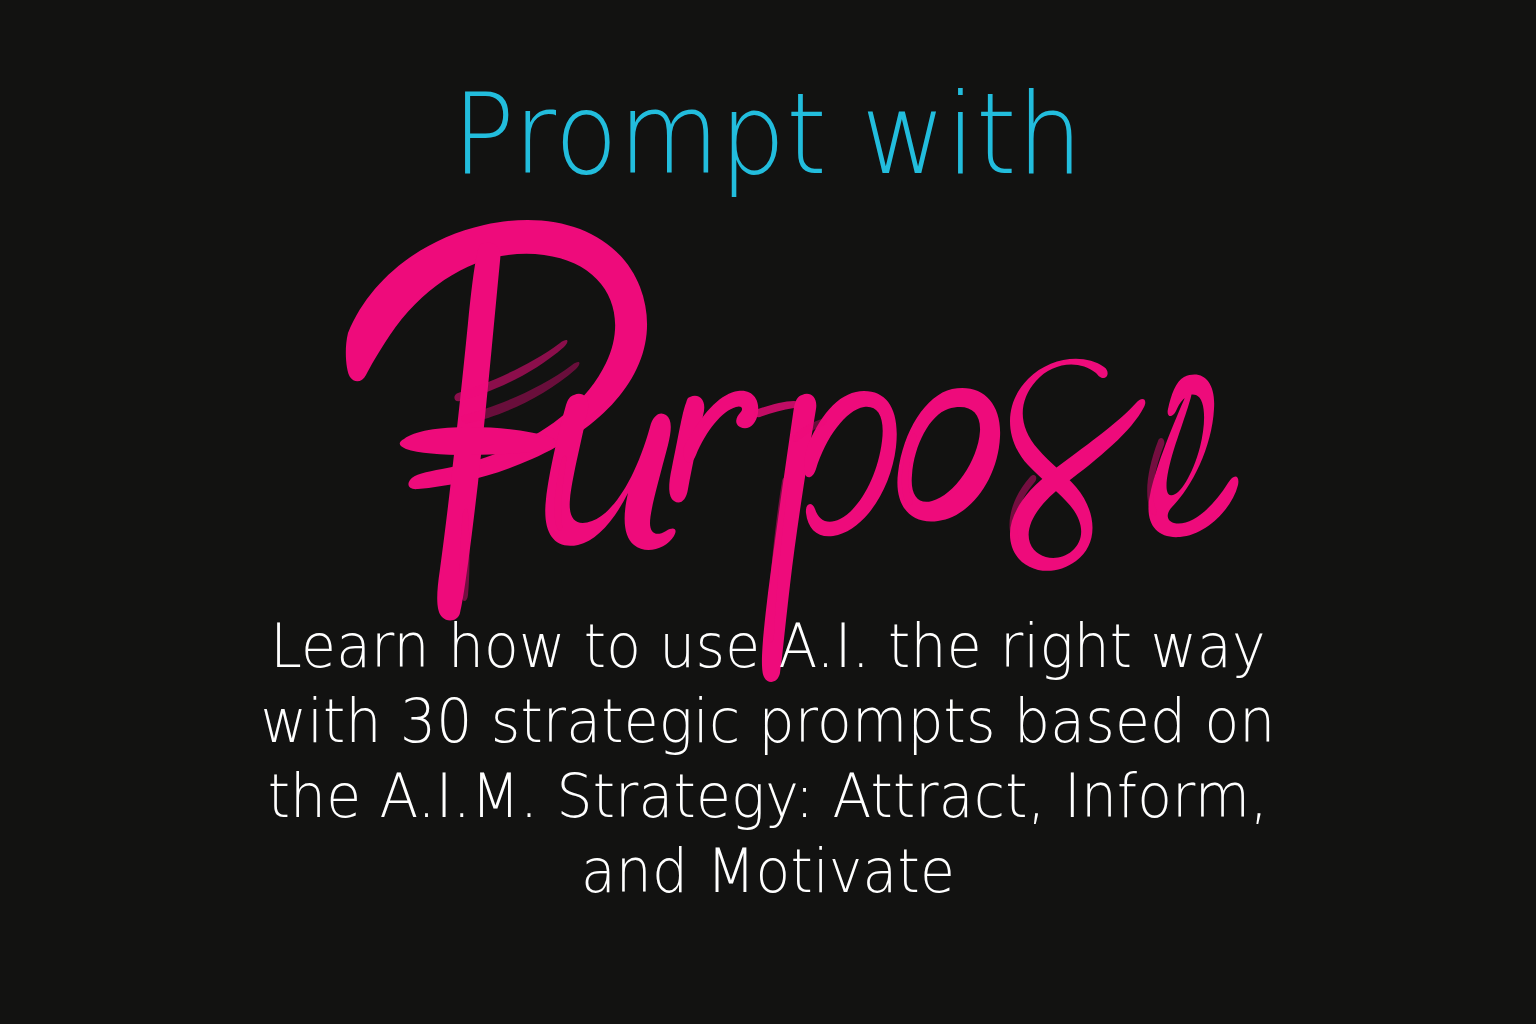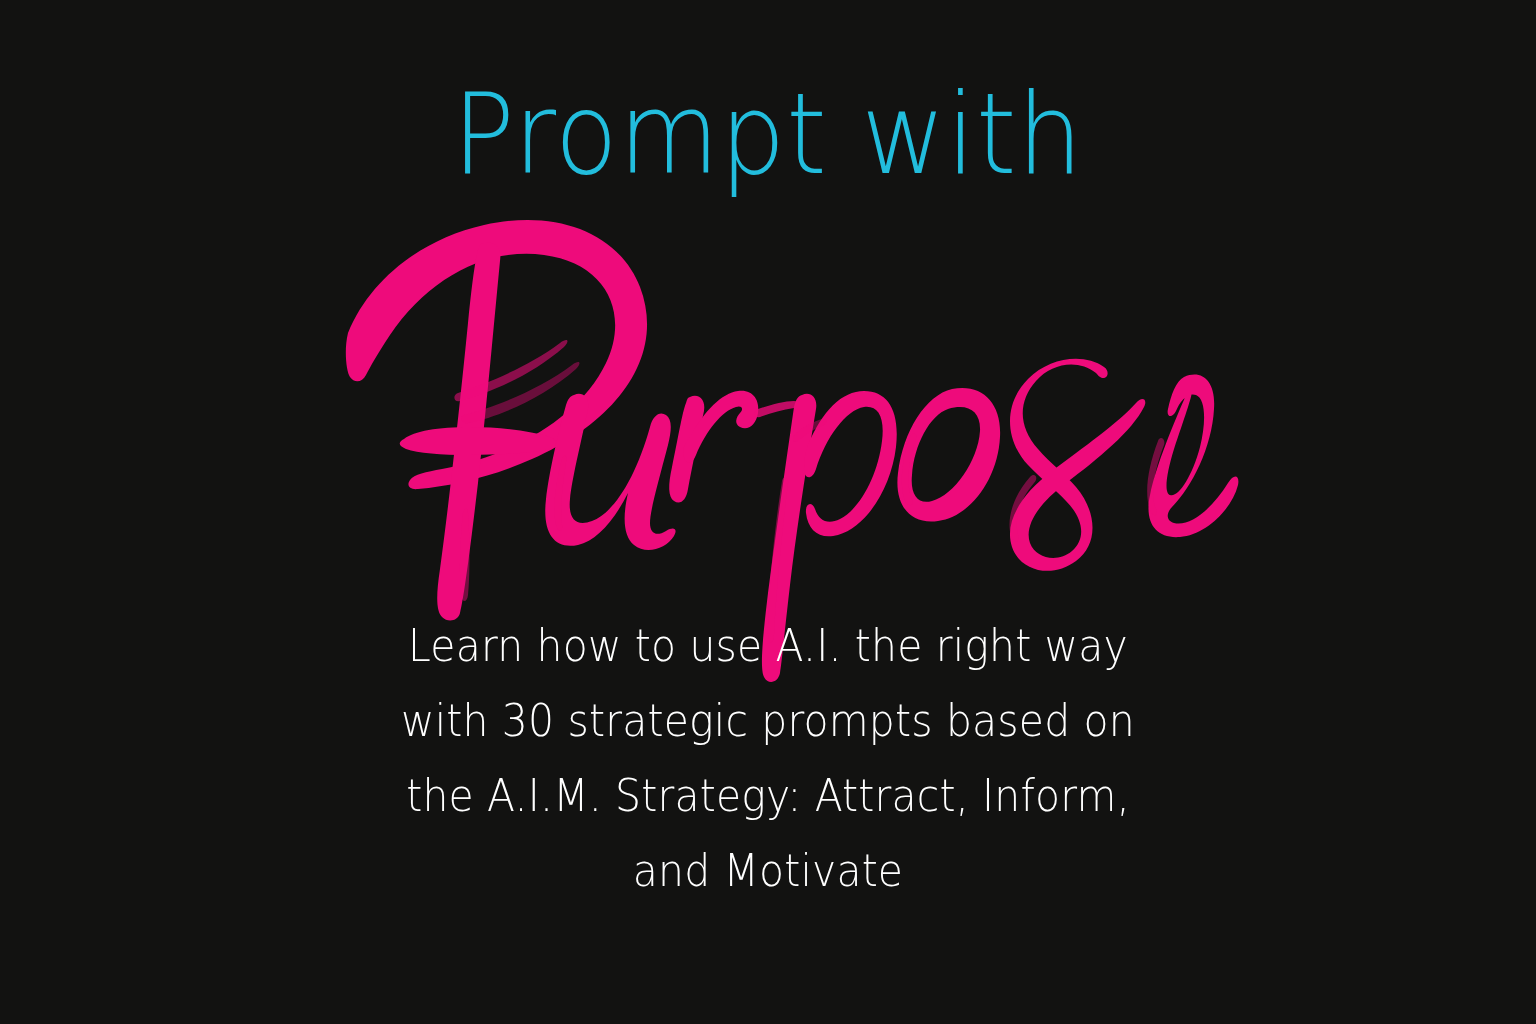--- a/index.html
+++ b/index.html
@@ -60,21 +60,21 @@
   
   .subcopy {
     position: absolute;
     top: 608px;
     left: 0;
     width: 1536px;
     text-align: center;
     color: #ffffff;
     font-family: "DejaVu Sans", sans-serif;
     font-weight: 300;
-    font-size: 44px;
+    font-size: 61px;
     line-height: 75px;
     letter-spacing: 0.2px;
   }
   .subcopy .line {
     display: block;
     white-space: nowrap;
     transform: scaleX(0.93);
     transform-origin: 50% 50%;
   }
 </style>

